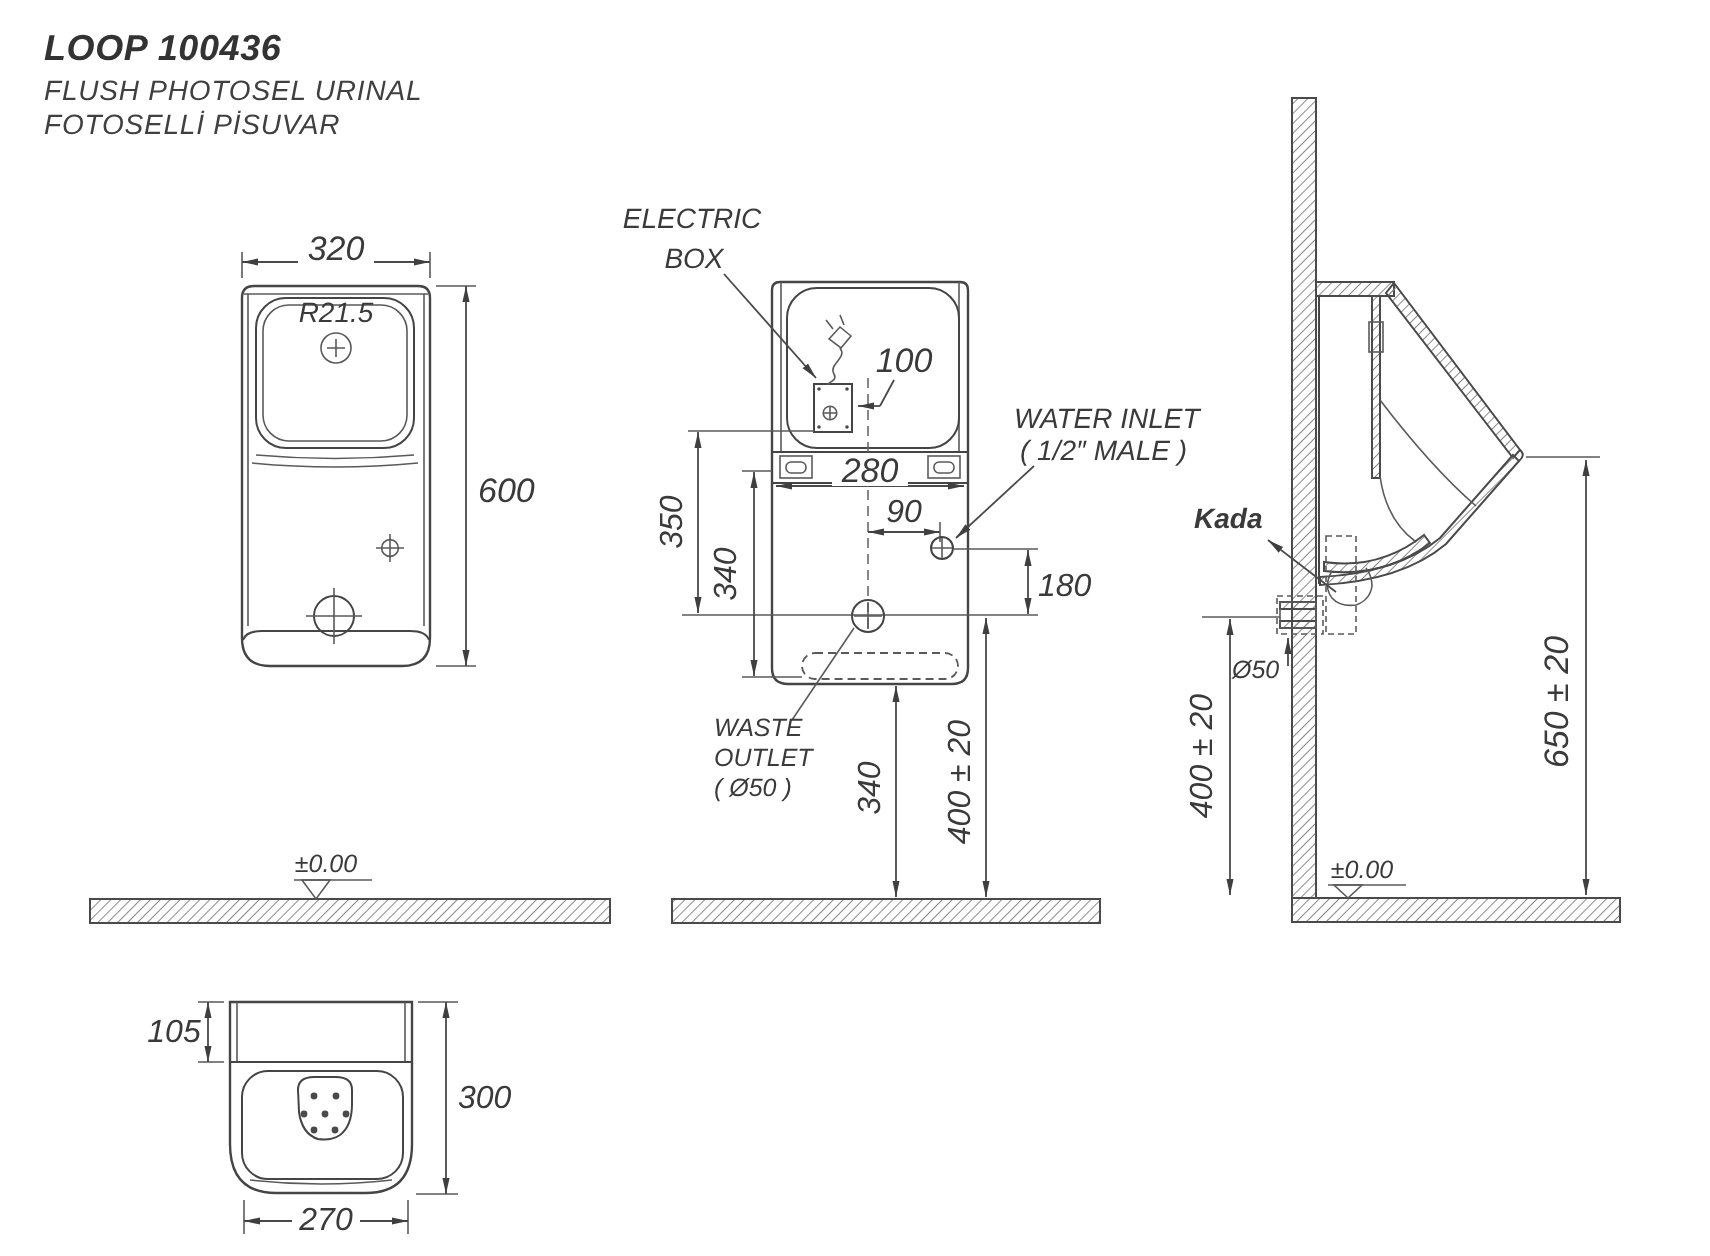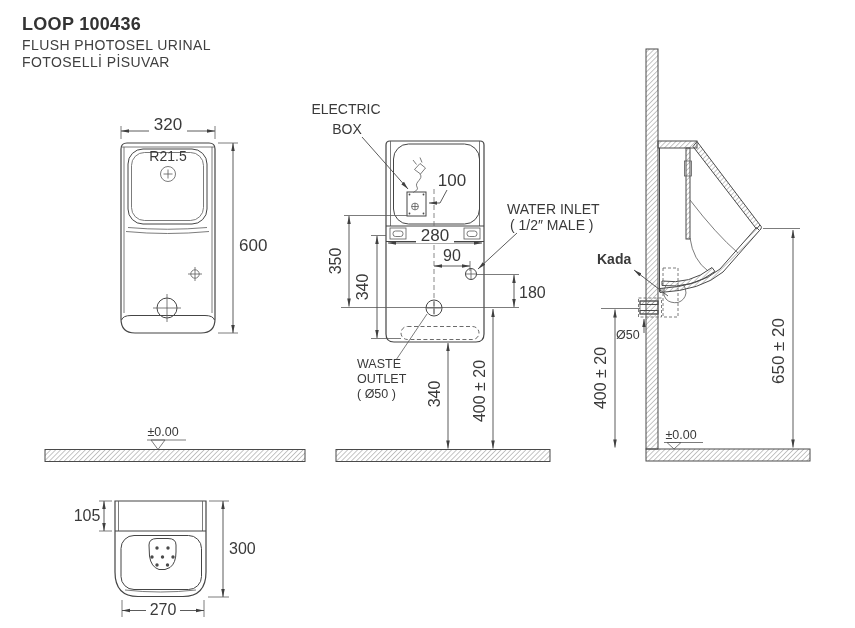--- a/index.html
+++ b/index.html
@@ -1,16 +1,16 @@
 <!DOCTYPE html>
 <html><head>
 <meta charset="utf-8">
 <style>
   html,body{margin:0;padding:0;background:#fff;}
-  #stage{position:relative;width:855px;height:628px;background:#fff;overflow:hidden;}
+  #stage{position:relative;width:855px;height:628px;background:#fff;overflow:hidden;font-style:italic;}
   svg text{font-family:"Liberation Sans",sans-serif;fill:#3a3a3a;}
   .t-title{font-size:18px;font-weight:bold;fill:#333;letter-spacing:.3px;}
   .t-sub{font-size:14px;fill:#404040;letter-spacing:.4px;}
   .t-dim{font-size:16px;}
   .t-dim-lg{font-size:17px;}
   .t-label{font-size:14px;}
   .t-small{font-size:12.5px;}
   .t-bold{font-weight:bold;}
   .ln{stroke:#454545;stroke-width:1.2;fill:none;}
   .ln-th{stroke:#454545;stroke-width:1;fill:none;}

